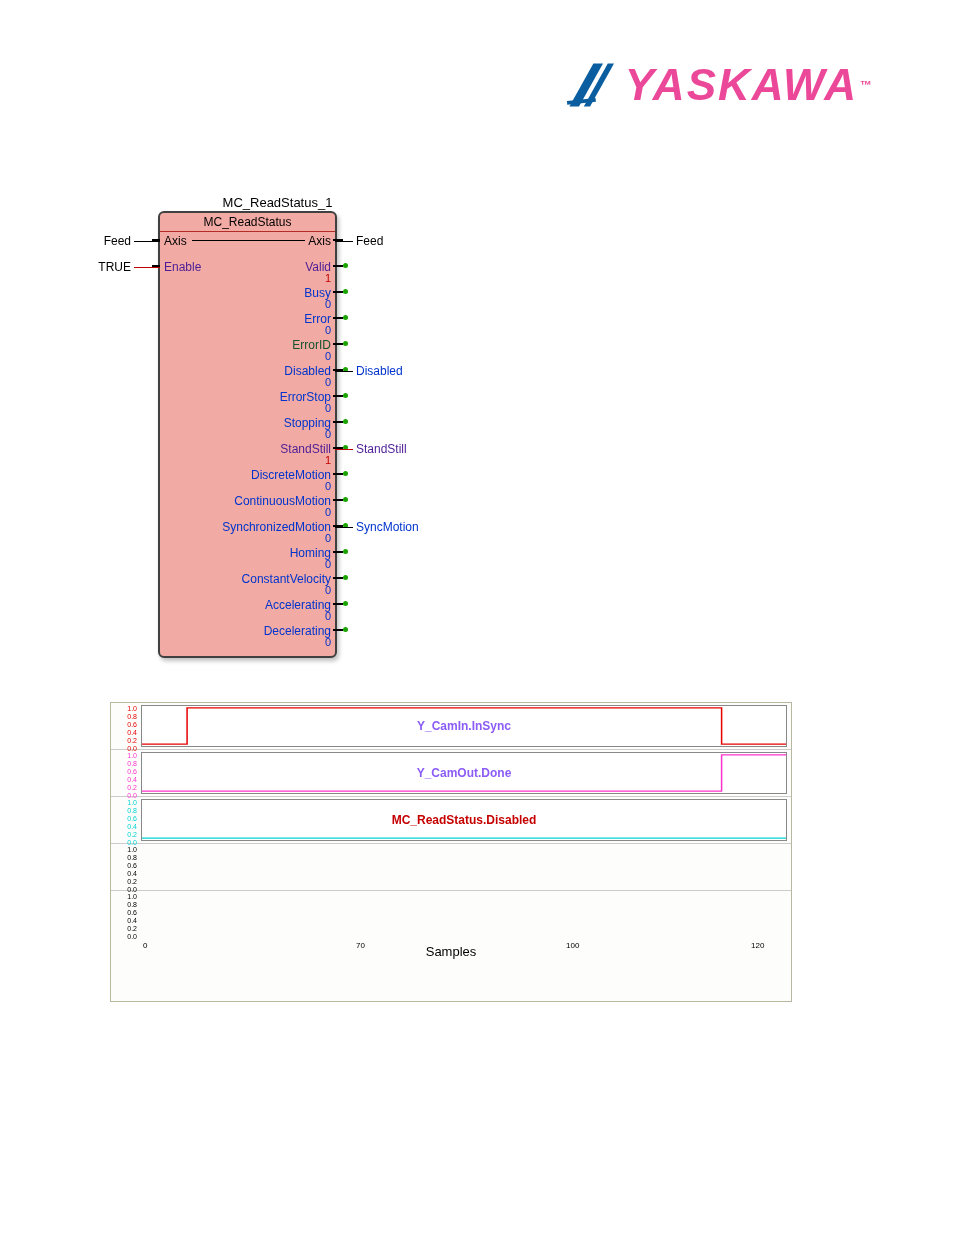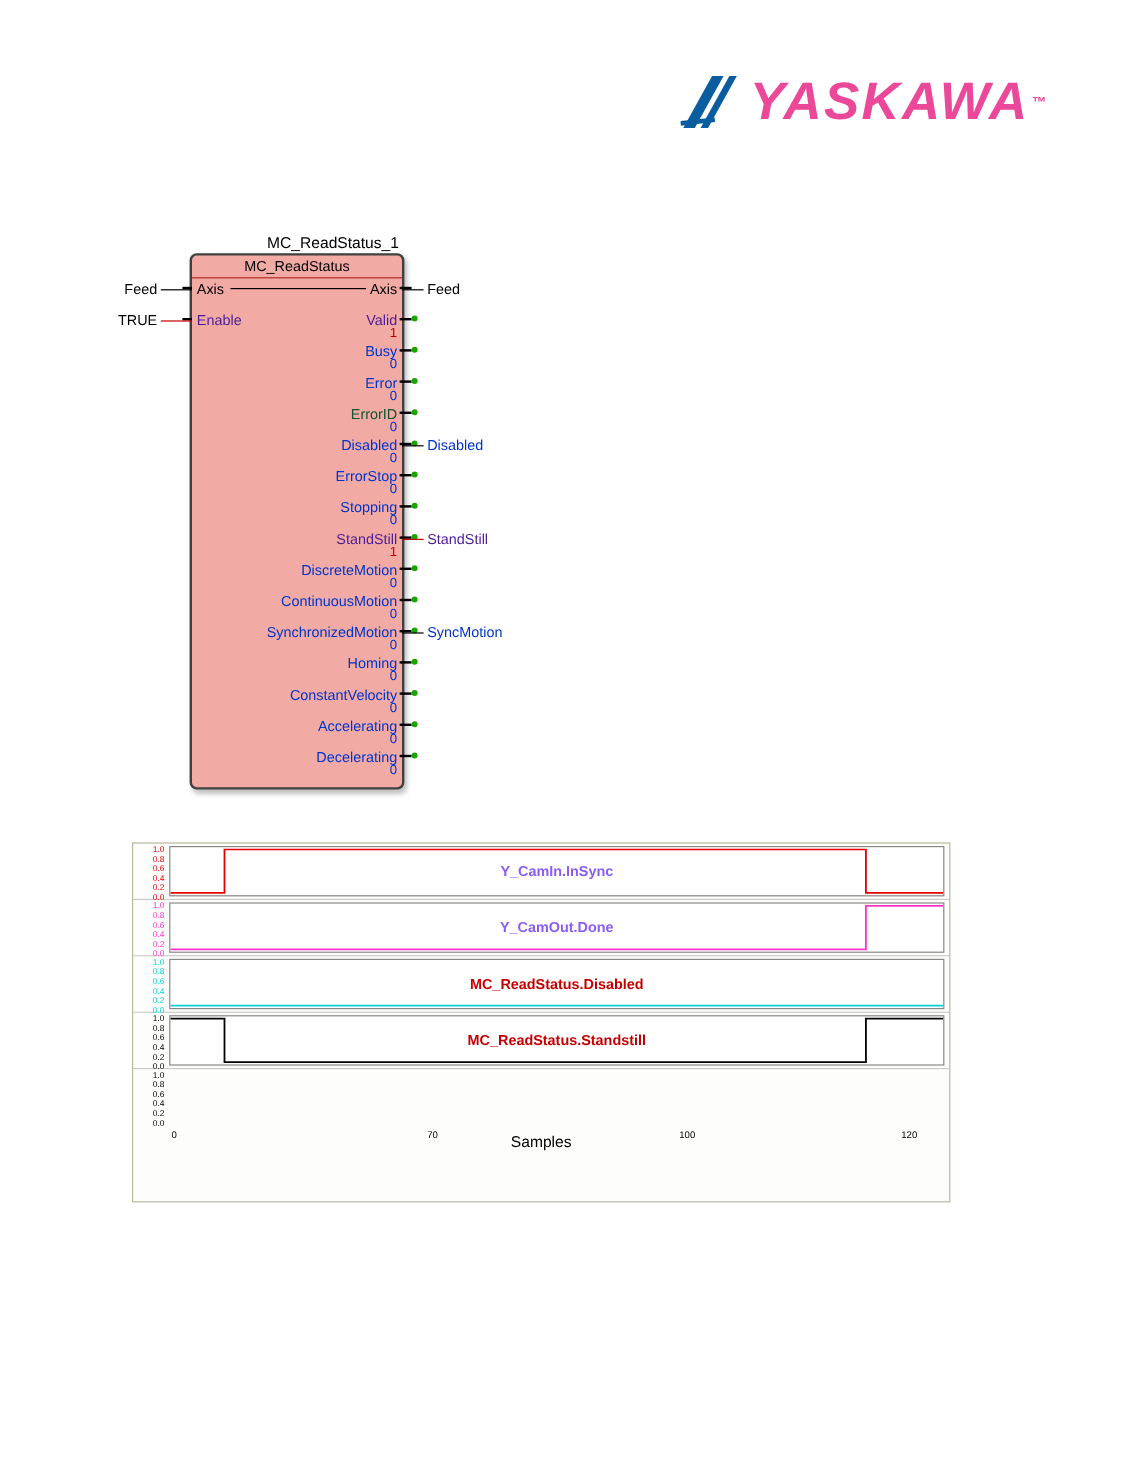--- a/index.html
+++ b/index.html
@@ -420,23 +420,20 @@
         </div>
         <div class="trace">
           <div class="yaxis">
             <span style="top:2px;color:#000000">1.0</span>
             <span style="top:10px;color:#000000">0.8</span>
             <span style="top:18px;color:#000000">0.6</span>
             <span style="top:26px;color:#000000">0.4</span>
             <span style="top:34px;color:#000000">0.2</span>
             <span style="top:42px;color:#000000">0.0</span>
           </div>
-          <div class="plot"><svg viewBox="0 0 640 42" preserveAspectRatio="none" style="width:100%;height:100%">
-              <path d="M0 2 L44.8 2 L44.8 40 L576.0 40 L576.0 2 L640 2" fill="none" stroke="#000000" stroke-width="1.5"></path>
-            </svg><span class="title red">MC_ReadStatus.Standstill</span></div>
         </div>
         <div class="trace">
           <div class="yaxis">
             <span style="top:2px;color:#000000">1.0</span>
             <span style="top:10px;color:#000000">0.8</span>
             <span style="top:18px;color:#000000">0.6</span>
             <span style="top:26px;color:#000000">0.4</span>
             <span style="top:34px;color:#000000">0.2</span>
             <span style="top:42px;color:#000000">0.0</span>
           </div>

